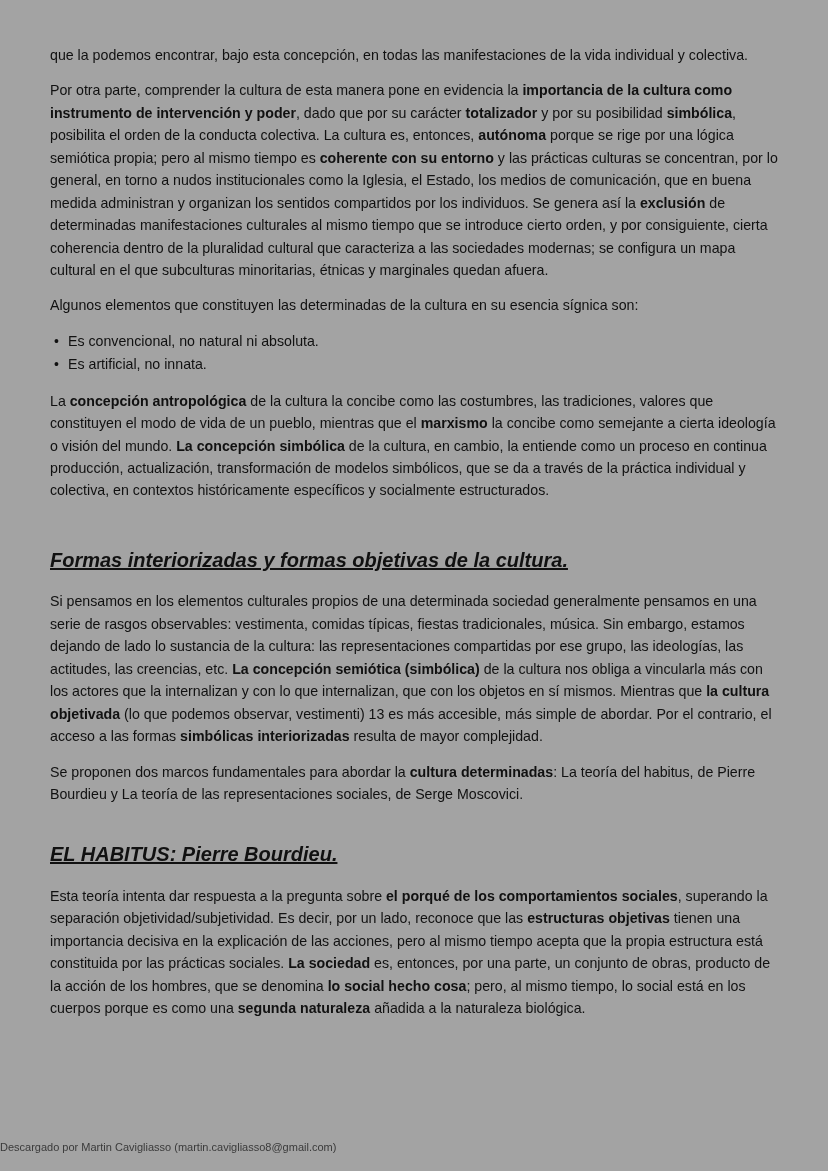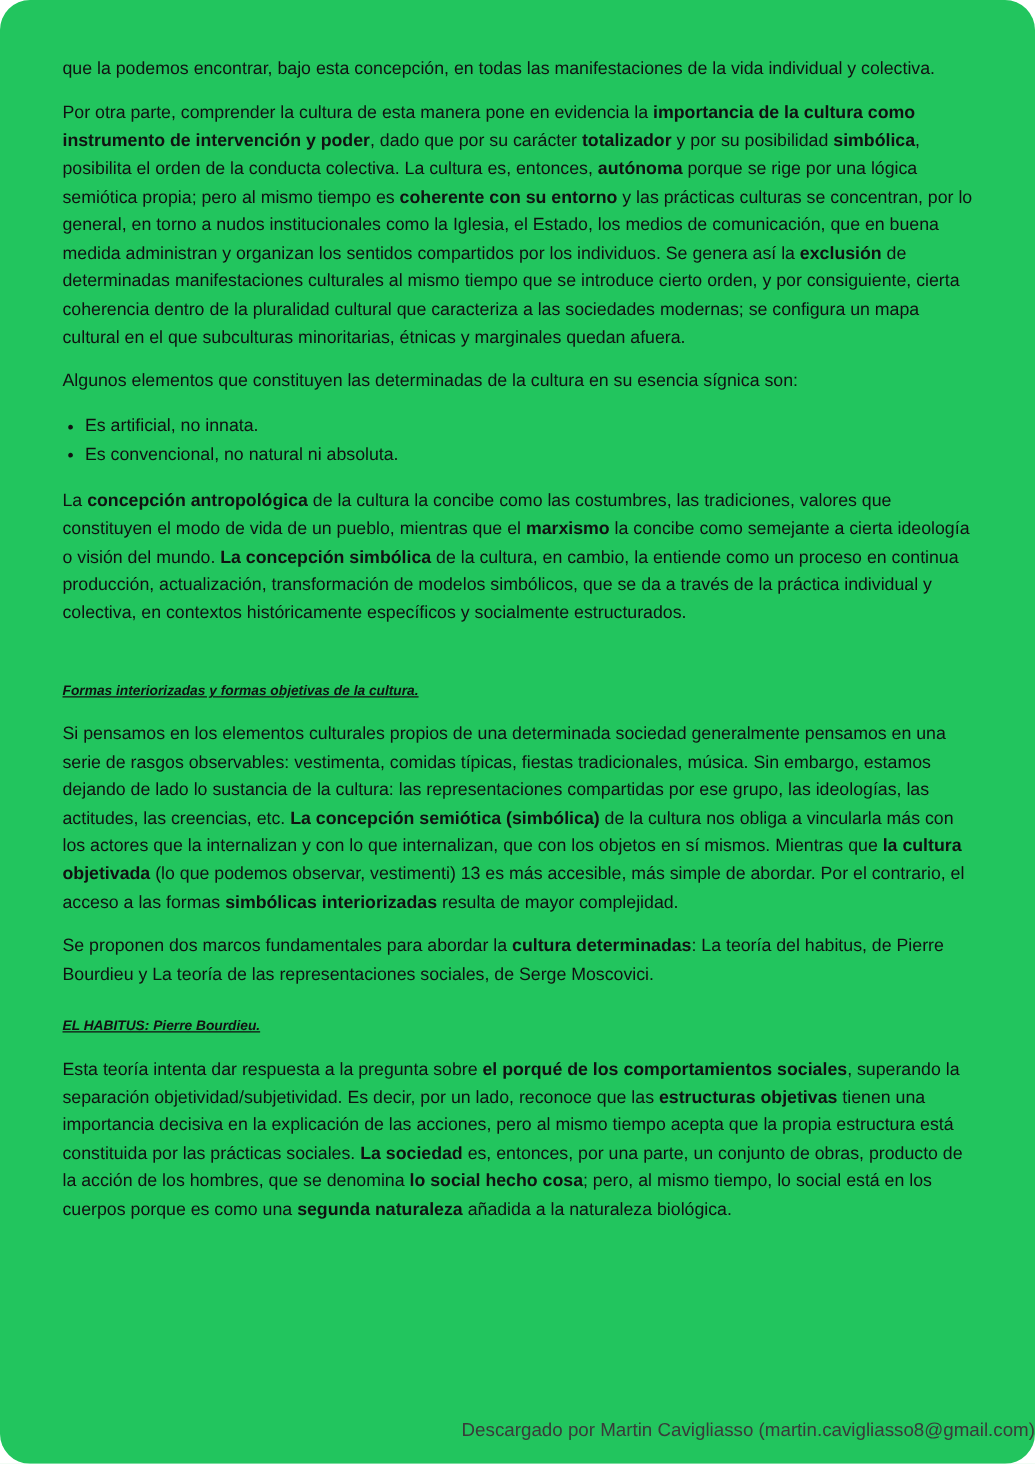--- a/index.html
+++ b/index.html
@@ -11,22 +11,21 @@
     width: 828px;
     font-family: "Liberation Sans", sans-serif;
     color: #0f0f0f;
   }
   .page {
     width: 828px;
     min-height: 1171px;
     position: relative;
     box-sizing: border-box;
     padding: 44px 50px 0 50px;
-    background: #22c55e;
-    border-radius: 24px;
+    background: #a3a3a3;
   }
   .doc {
     font-size: 14.2px;
     line-height: 1.58;
     color: #111111;
   }
   p {
     margin: 0 0 13px 0;
     text-align: left;
   }
@@ -47,51 +46,51 @@
     position: absolute;
     left: 4px;
     top: 0;
     font-size: 14px;
   }
   .heading-underline {
     margin: 24px 0 14px 0;
     font-style: italic;
     font-weight: bold;
     text-decoration: underline;
-    font-size: 11px;
+    font-size: 20px;
   }
   .heading-underline.second {
-    margin-top: 22px;
+    margin-top: 34px;
   }
   .footer {
     position: absolute;
     left: 0;
     right: 0;
     bottom: 18px;
-    text-align: right;
-    font-size: 15px;
+    text-align: left;
+    font-size: 11px;
     color: #3a3a3a;
   }
   .spacer-small { height: 6px; }
 </style>
 </head>
 <body>
 
 <div class="page">
   <div class="doc">
 
     <p id="p0">que la podemos encontrar, bajo esta concepción, en todas las manifestaciones de la vida individual y colectiva.</p>
 
     <p id="p1">Por otra parte, comprender la cultura de esta manera pone en evidencia la <b>importancia de la cultura como instrumento de intervención y poder</b>, dado que por su carácter <b>totalizador</b> y por su posibilidad <b>simbólica</b>, posibilita el orden de la conducta colectiva. La cultura es, entonces, <b>autónoma</b> porque se rige por una lógica semiótica propia; pero al mismo tiempo es <b>coherente con su entorno</b> y las prácticas culturas se concentran, por lo general, en torno a nudos institucionales como la Iglesia, el Estado, los medios de comunicación, que en buena medida administran y organizan los sentidos compartidos por los individuos. Se genera así la <b>exclusión</b> de determinadas manifestaciones culturales al mismo tiempo que se introduce cierto orden, y por consiguiente, cierta coherencia dentro de la pluralidad cultural que caracteriza a las sociedades modernas; se configura un mapa cultural en el que subculturas minoritarias, étnicas y marginales quedan afuera.</p>
 
     <p id="p2">Algunos elementos que constituyen las determinadas de la cultura en su esencia sígnica son:</p>
 
     <ul class="bullets" id="bullets">
+        <li>Es convencional, no natural ni absoluta.</li>
         <li>Es artificial, no innata.</li>
-        <li>Es convencional, no natural ni absoluta.</li>
       </ul>
 
     <p id="p3"> La <b>concepción antropológica</b> de la cultura la concibe como las costumbres, las tradiciones, valores que constituyen el modo de vida de un pueblo, mientras que el <b>marxismo</b> la concibe como semejante a cierta ideología o visión del mundo. <b>La concepción simbólica</b> de la cultura, en cambio, la entiende como un proceso en continua producción, actualización, transformación de modelos simbólicos, que se da a través de la práctica individual y colectiva, en contextos históricamente específicos y socialmente estructurados.</p>
 
     <div class="spacer-small"></div>
 
     <div class="heading-underline">Formas interiorizadas y formas objetivas de la cultura.</div>
 
     <p id="s1p0">Si pensamos en los elementos culturales propios de una determinada sociedad generalmente pensamos en una serie de rasgos observables: vestimenta, comidas típicas, fiestas tradicionales, música. Sin embargo, estamos dejando de lado lo sustancia de la cultura: las representaciones compartidas por ese grupo, las ideologías, las actitudes, las creencias, etc. <b>La concepción semiótica (simbólica)</b> de la cultura nos obliga a vincularla más con los actores que la internalizan y con lo que internalizan, que con los objetos en sí mismos. Mientras que <b>la cultura objetivada</b> (lo que podemos observar, vestimenti) 13 es más accesible, más simple de abordar. Por el contrario, el acceso a las formas <b>simbólicas interiorizadas</b> resulta de mayor complejidad.</p>
 

